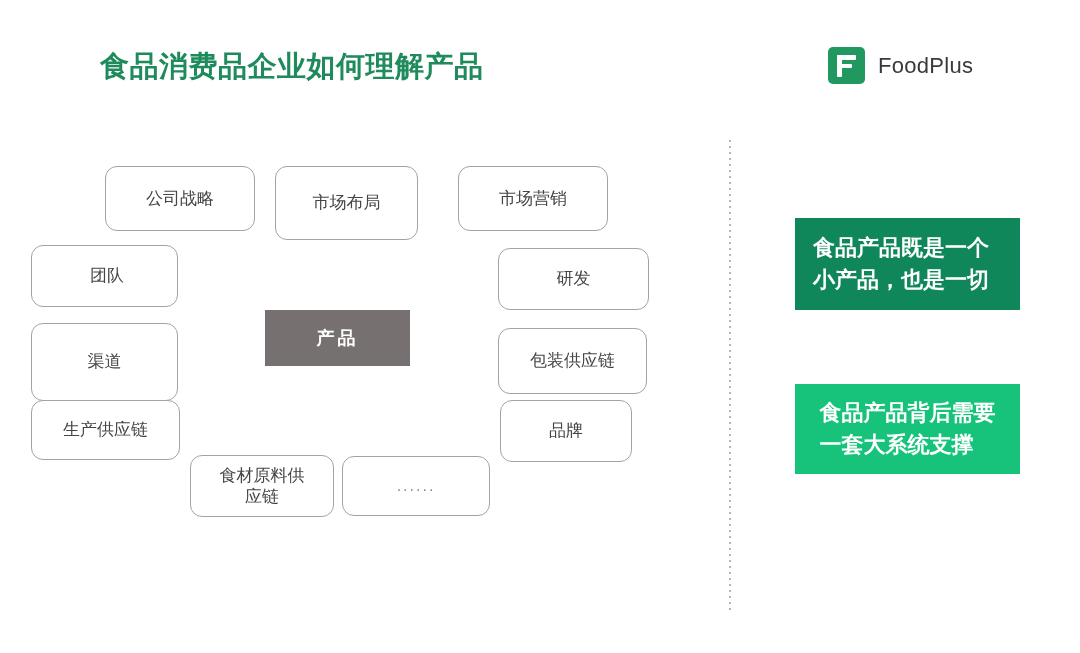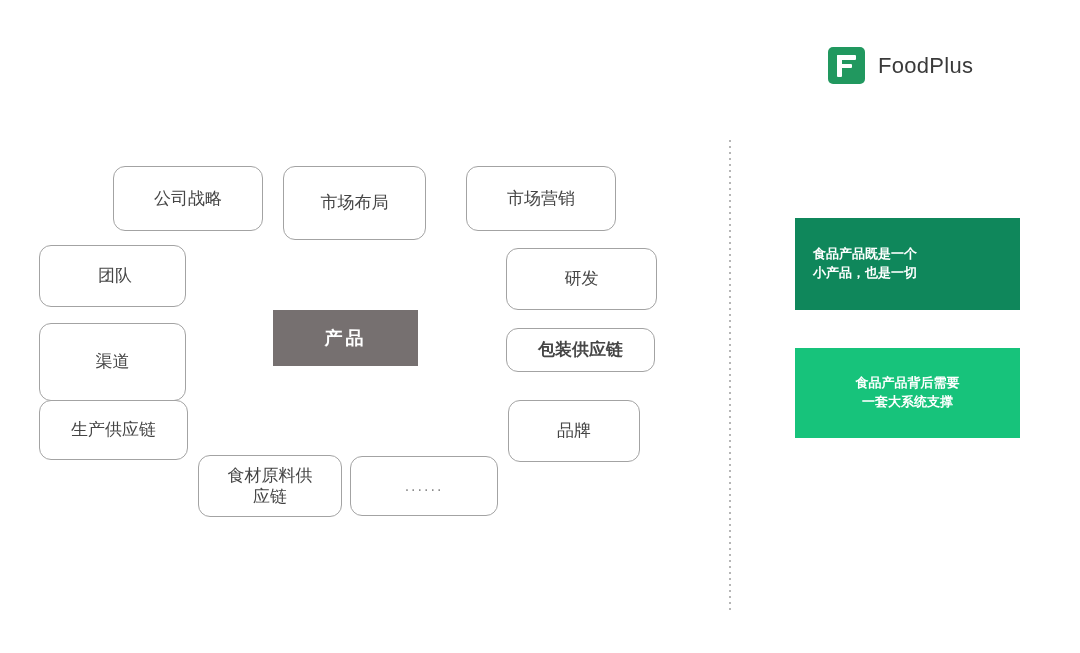--- a/index.html
+++ b/index.html
@@ -89,21 +89,20 @@
     border-radius: 12px;
     background: #ffffff;
     color: #454545;
     font-size: 17px;
     line-height: 1.25;
     display: flex;
     align-items: center;
     justify-content: center;
     text-align: center;
     padding: 0 6px;
-    margin-left: 8px;
   }
   .node.center-node {
     border: none;
     border-radius: 0;
     background: #767070;
     color: #ffffff;
     font-weight: bold;
     letter-spacing: 3px;
     font-size: 18px;
   }
@@ -124,63 +123,65 @@
     background-size: 2px 6px;
     background-repeat: repeat-y;
   }
 
   
   .callout {
     position: absolute;
     box-sizing: border-box;
     color: #ffffff;
     font-weight: bold;
-    font-size: 13px;
+    font-size: 22px;
     line-height: 1.45;
     display: flex;
     flex-direction: column;
     justify-content: center;
     padding: 0 18px;
     white-space: pre-line;
   }
   .callout.dark {
     background: #0f875b;
     text-align: left;
     align-items: flex-start;
   }
   .callout.bright {
     background: #17c37b;
-    text-align: center;
+    text-align: left;
     align-items: center;
+    margin-top: 36px;
   }
 </style>
 </head>
 <body>
 
 <div id="slide">
 
+  <div id="slide-title">食品消费品企业如何理解产品</div>
 
   <div id="brand">
     <div id="brand-mark">
       <span class="f-stem"></span>
       <span class="f-top"></span>
       <span class="f-mid"></span>
     </div>
     <div id="brand-name">FoodPlus</div>
   </div>
 
   <div id="diagram-layer">
       <div class="node" style="left: 105px; top: 166px; width: 150px; height: 65px; white-space: pre-line;">公司战略</div>
       <div class="node" style="left: 275px; top: 166px; width: 143px; height: 74px; white-space: pre-line;">市场布局</div>
       <div class="node" style="left: 458px; top: 166px; width: 150px; height: 65px; white-space: pre-line;">市场营销</div>
       <div class="node" style="left: 31px; top: 245px; width: 147px; height: 62px; white-space: pre-line; padding-left: 11px;">团队</div>
       <div class="node" style="left: 31px; top: 323px; width: 147px; height: 78px; white-space: pre-line;">渠道</div>
       <div class="node" style="left: 31px; top: 400px; width: 149px; height: 60px; white-space: pre-line;">生产供应链</div>
       <div class="node" style="left: 498px; top: 248px; width: 151px; height: 62px; white-space: pre-line;">研发</div>
-      <div class="node" style="left: 498px; top: 328px; width: 149px; height: 44px; white-space: pre-line; font-weight: bold;">包装供应链</div>
+      <div class="node" style="left: 498px; top: 328px; width: 149px; height: 66px; white-space: pre-line;">包装供应链</div>
       <div class="node" style="left: 500px; top: 400px; width: 132px; height: 62px; white-space: pre-line;">品牌</div>
       <div class="node" style="left: 190px; top: 455px; width: 144px; height: 62px; white-space: pre-line;">食材原料供
 应链</div>
       <div class="node dots" style="left: 342px; top: 456px; width: 148px; height: 60px; white-space: pre-line;">......</div>
     </div>
 
   <div class="node center-node" id="center-node" style="left: 265px; top: 310px; width: 145px; height: 56px;">产品</div>
 
   <div id="divider"></div>
 

